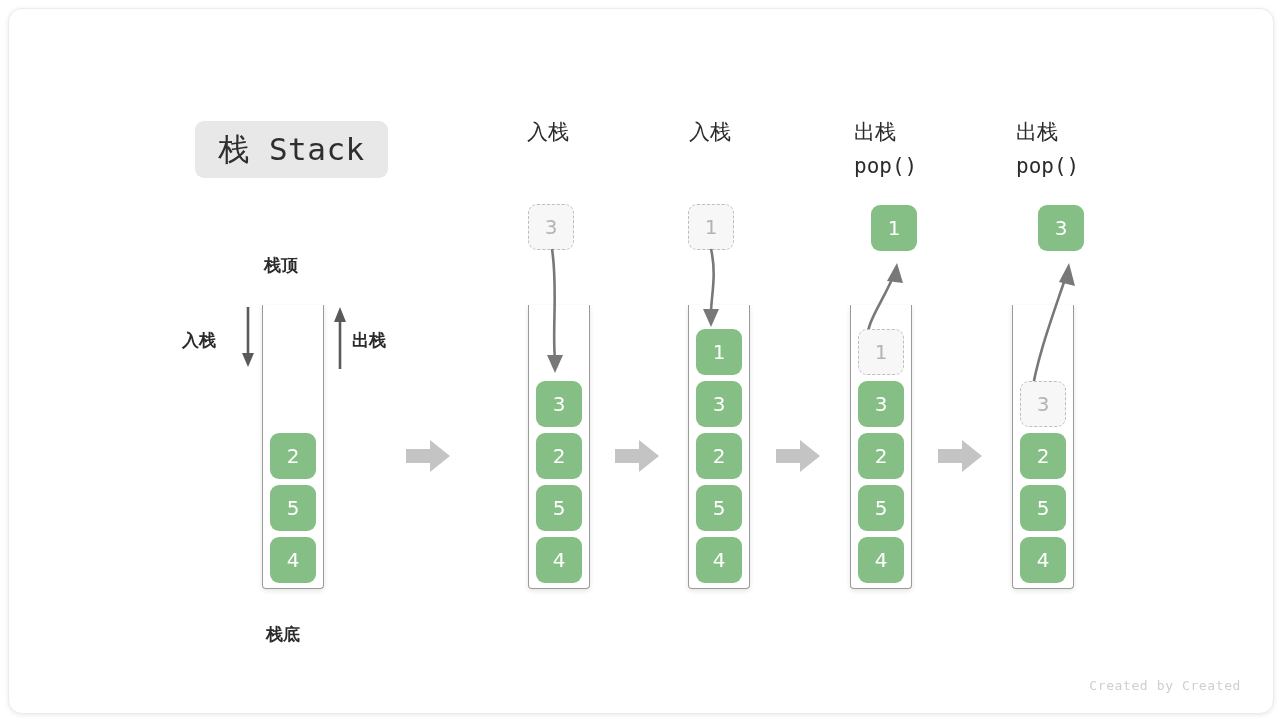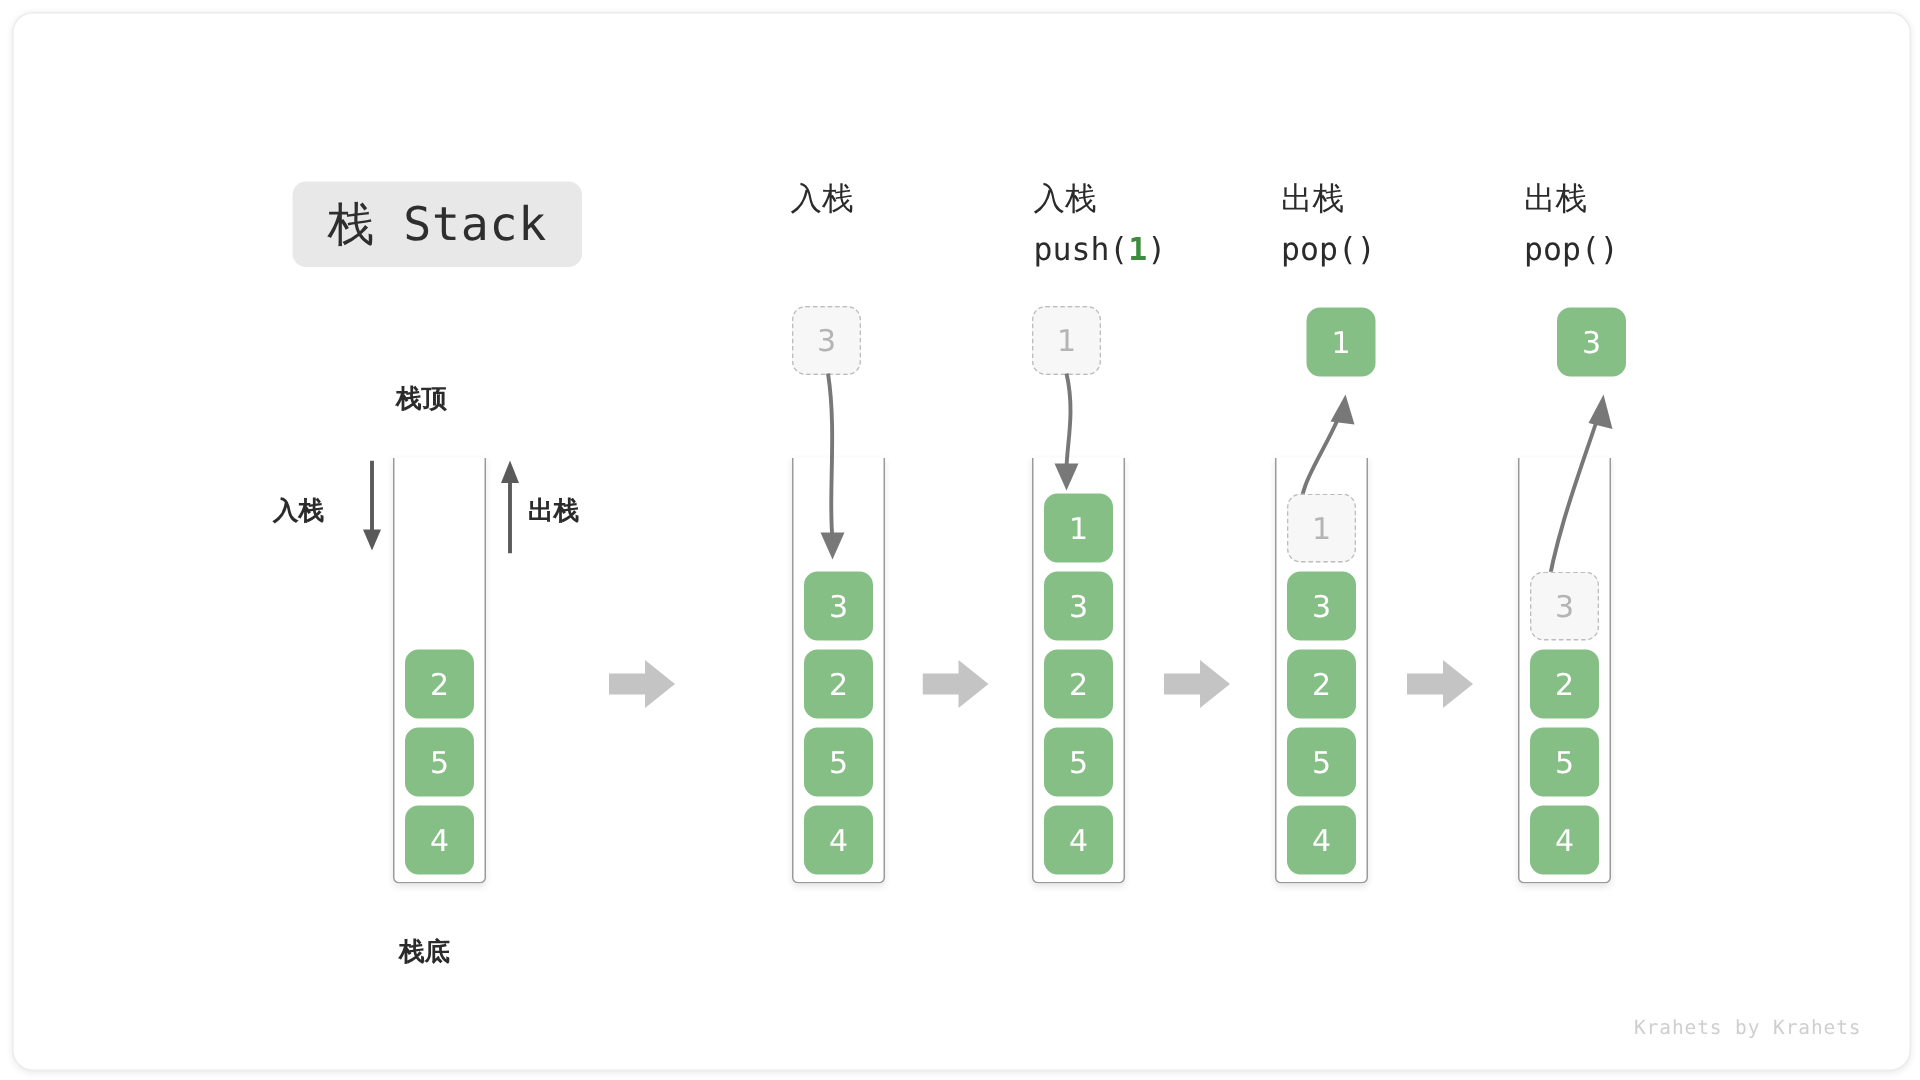--- a/index.html
+++ b/index.html
@@ -95,21 +95,20 @@
     <div class="cell filled" style="left:527px;top:424px;">2</div>
     <div class="cell filled" style="left:527px;top:476px;">5</div>
     <div class="cell filled" style="left:527px;top:528px;">4</div>
 
     <svg class="steparrow" style="left:606px;top:430px;" viewBox="0 0 44 34">
       <polygon points="0,10 24,10 24,1 44,17 24,33 24,24 0,24" fill="#c4c4c4"></polygon>
     </svg>
 
     <div class="colhead" style="left:680px;top:106px;">
       <div class="zh">入栈</div>
-      <div class="fn"><span>push(</span><span class="num">1</span><span>)</span></div>
     </div>
     <div class="cell ghost" style="left:679px;top:195px;">1</div>
     <svg class="motion" style="left:668px;top:238px;" width="80" height="90">
       <path d="M34,2 C40,28 34,50 34,66" stroke="#787878" stroke-width="2.6" fill="none"></path>
       <polygon points="34,80 26,62 42,62" fill="#787878"></polygon>
     </svg>
 
     <div class="stack" style="left:679px;top:296px;height:284px;"></div>
     <div class="cell filled" style="left:687px;top:320px;">1</div>
     <div class="cell filled" style="left:687px;top:372px;">3</div>
@@ -151,16 +150,16 @@
       <path d="M22,148 C28,108 44,66 56,30" stroke="#787878" stroke-width="2.6" fill="none"></path>
       <polygon points="60,14 50,33 66,37" fill="#787878"></polygon>
     </svg>
 
     <div class="stack" style="left:1003px;top:296px;height:284px;"></div>
     <div class="cell ghost" style="left:1011px;top:372px;">3</div>
     <div class="cell filled" style="left:1011px;top:424px;">2</div>
     <div class="cell filled" style="left:1011px;top:476px;">5</div>
     <div class="cell filled" style="left:1011px;top:528px;">4</div>
 
-    <div id="watermark">Krahets by Krahets</div>
+    <div id="watermark">Created by Created</div>
 
   </div>
 </div>
 
 </body></html>

